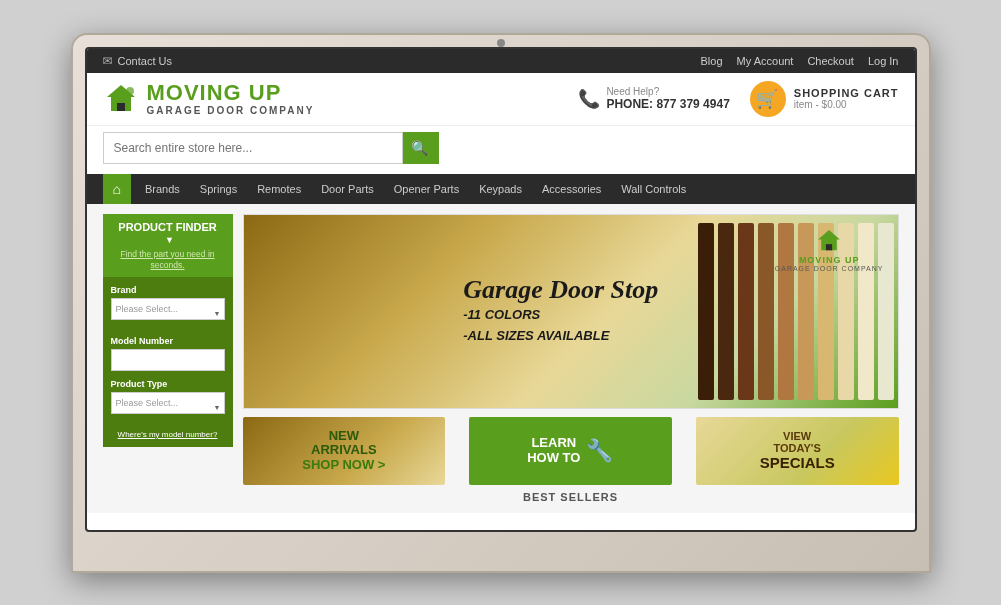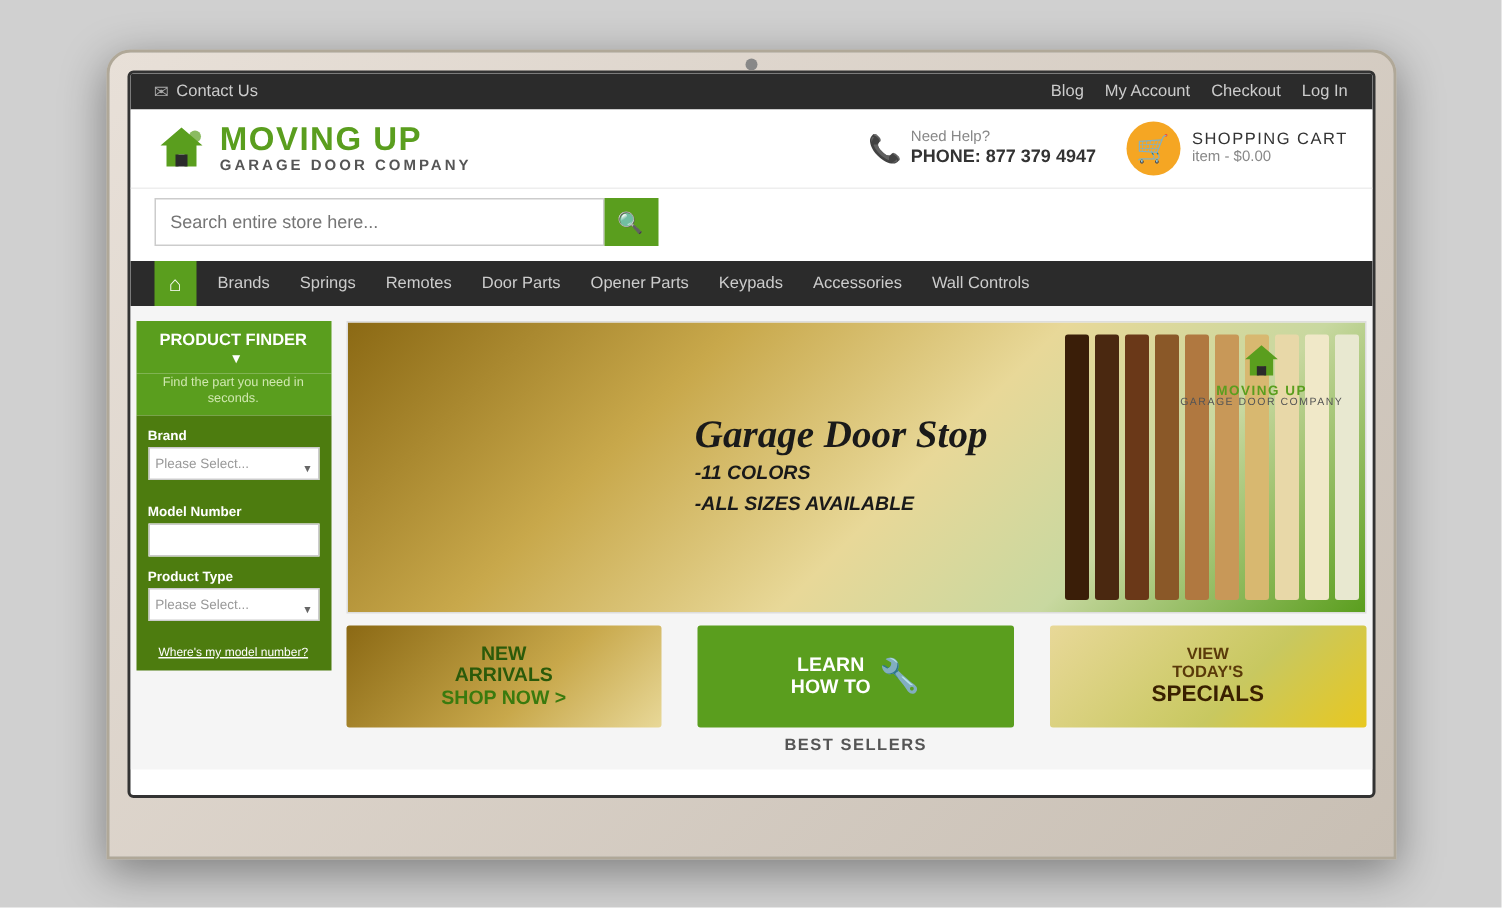--- a/index.html
+++ b/index.html
@@ -175,21 +175,21 @@
       height: 36px;
       display: flex;
       align-items: center;
       justify-content: center;
       color: white;
       font-size: 18px;
     }
 
     .cart-text .cart-title {
       font-size: 11px;
-      font-weight: normal;
+      font-weight: bold;
       color: #333;
       text-transform: uppercase;
       letter-spacing: 1px;
     }
 
     .cart-text .cart-items {
       font-size: 10px;
       color: #888;
     }
 
@@ -246,21 +246,21 @@
       padding: 7px 10px;
       font-size: 11px;
       cursor: pointer;
       white-space: nowrap;
     }
 
     
     .content-area {
       display: flex;
       background: #f5f5f5;
-      padding: 10px 4px;
+      padding: 10px 16px;
       gap: 10px;
       min-height: 300px;
     }
 
     
     .sidebar {
       width: 130px;
       flex-shrink: 0;
     }
 
@@ -279,20 +279,21 @@
       font-size: 9px;
     }
 
     .product-finder-sub {
       background: #5a9e1e;
       color: #d0e8b0;
       text-align: center;
       padding: 0 8px 6px;
       font-size: 8.5px;
       line-height: 1.3;
+      text-decoration: underline;
     }
 
     .finder-body {
       background: #4d7c0f;
       padding: 8px;
     }
 
     .finder-label {
       color: white;
       font-size: 9px;

